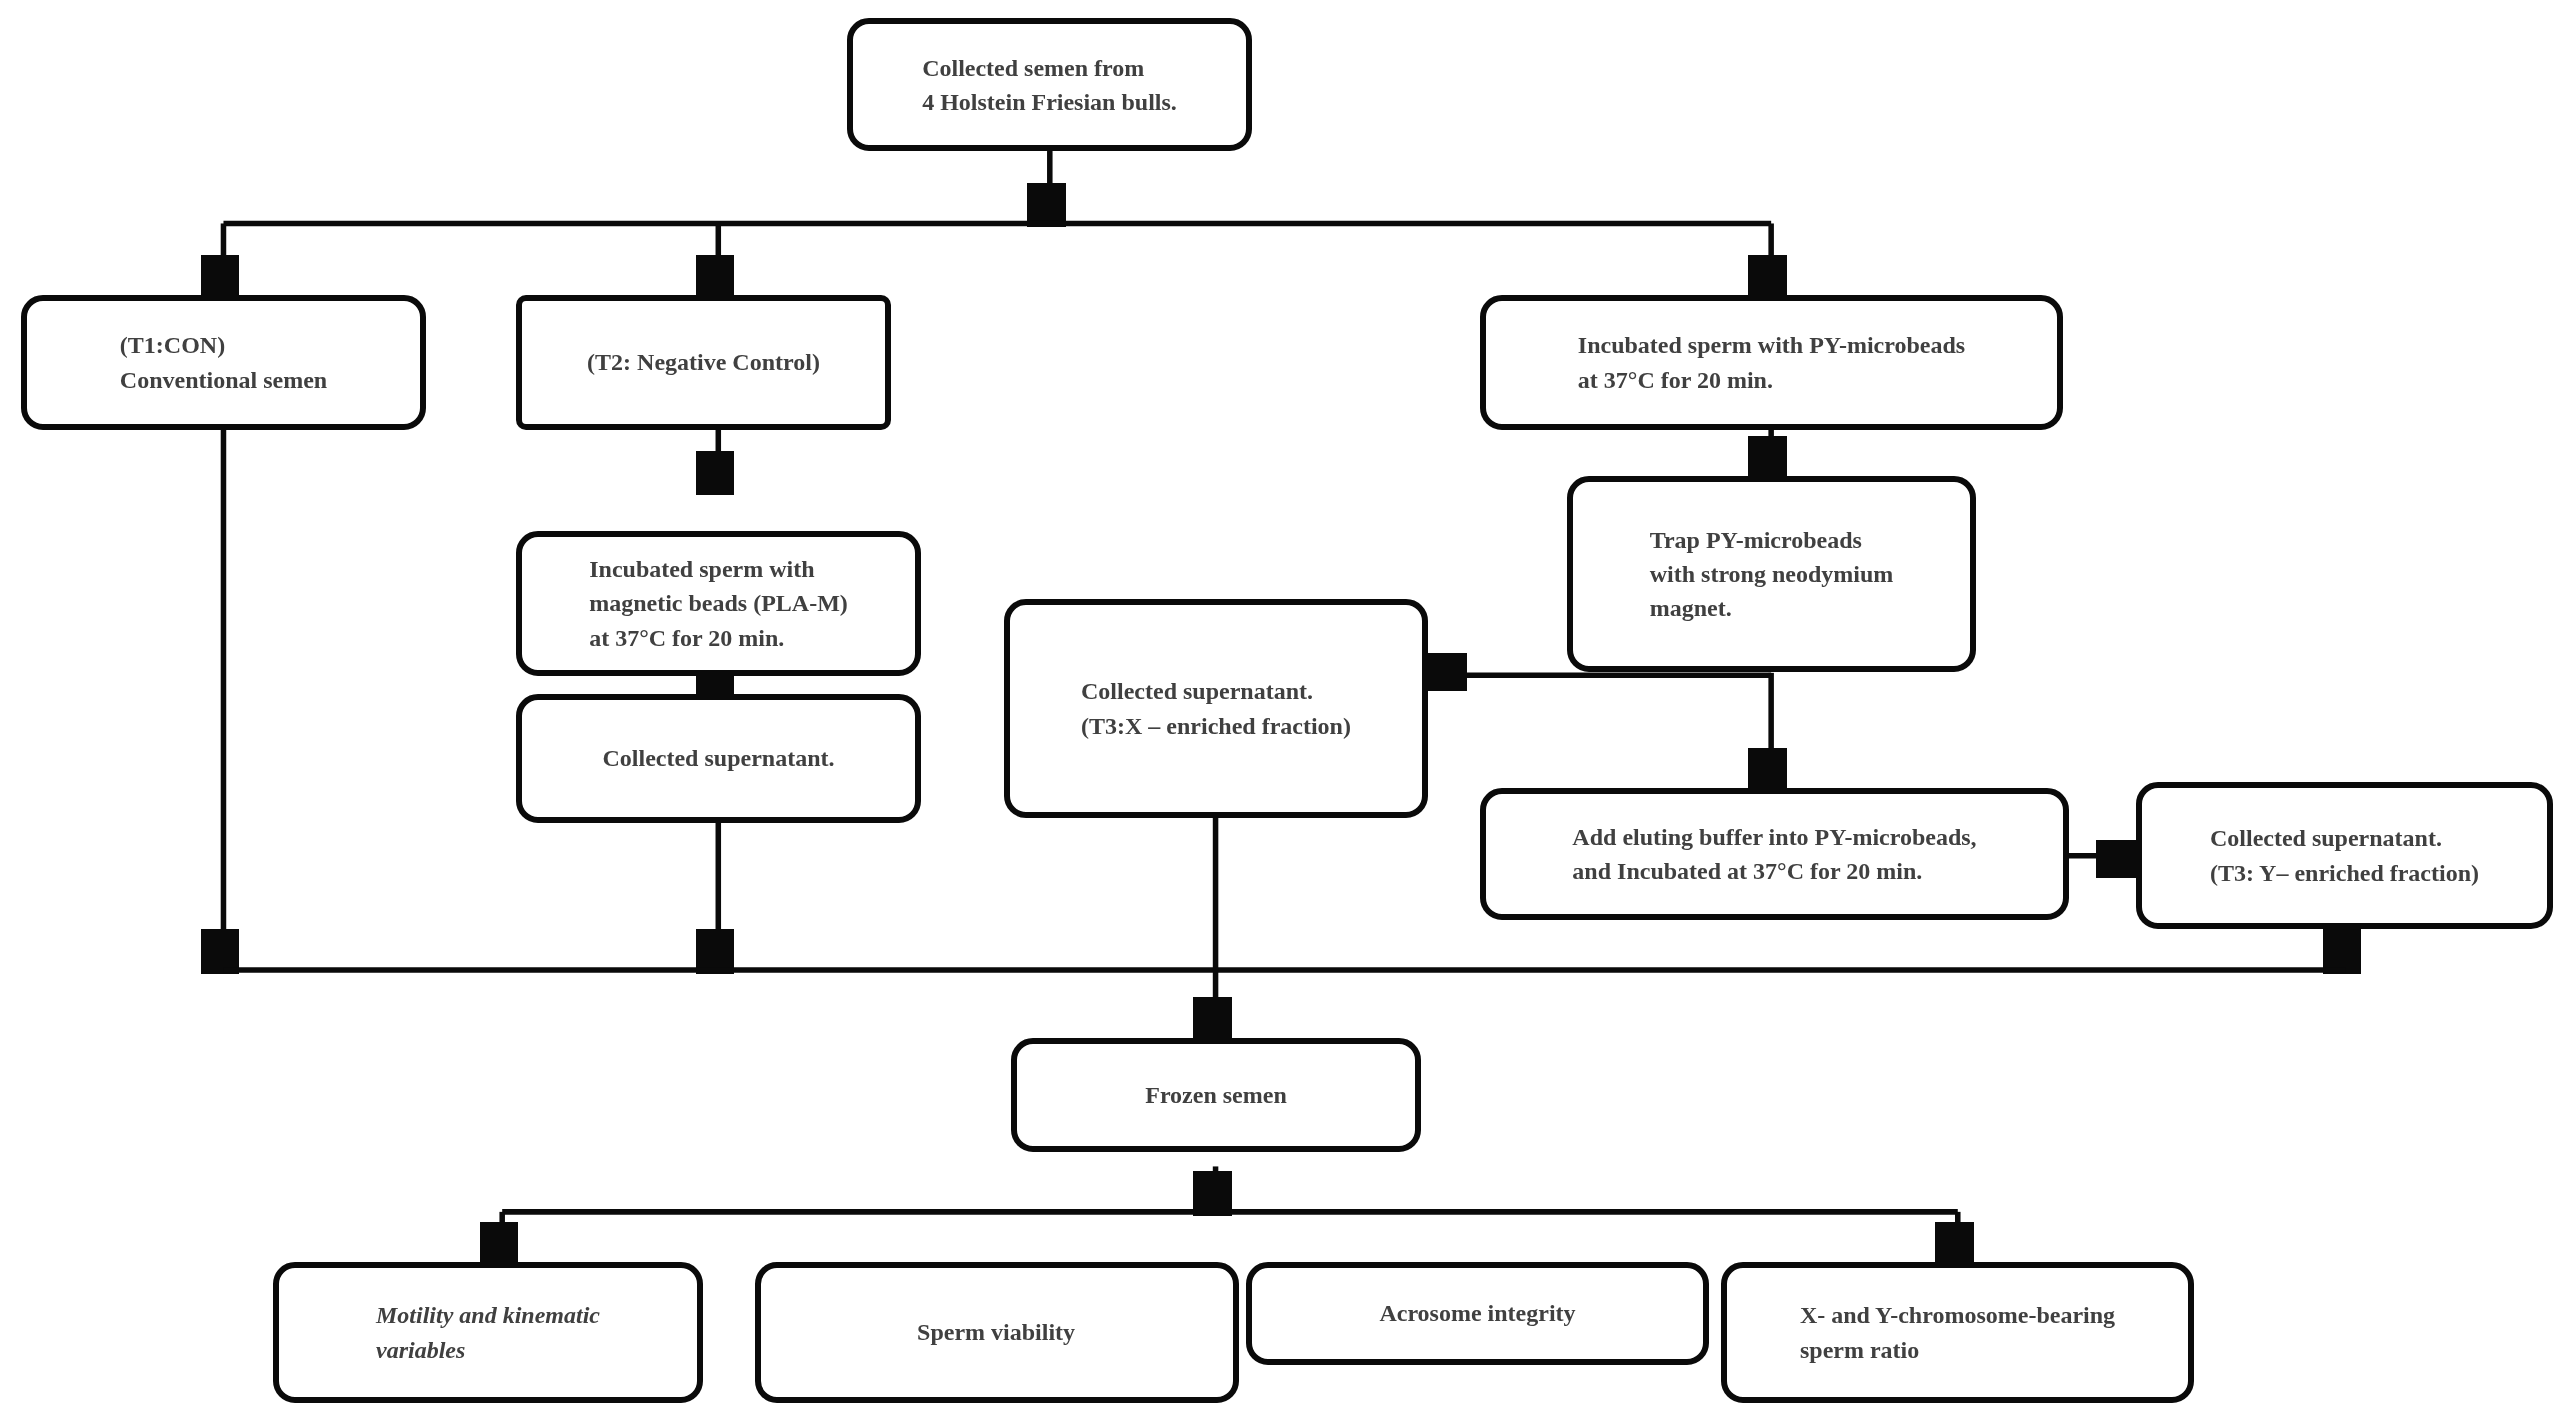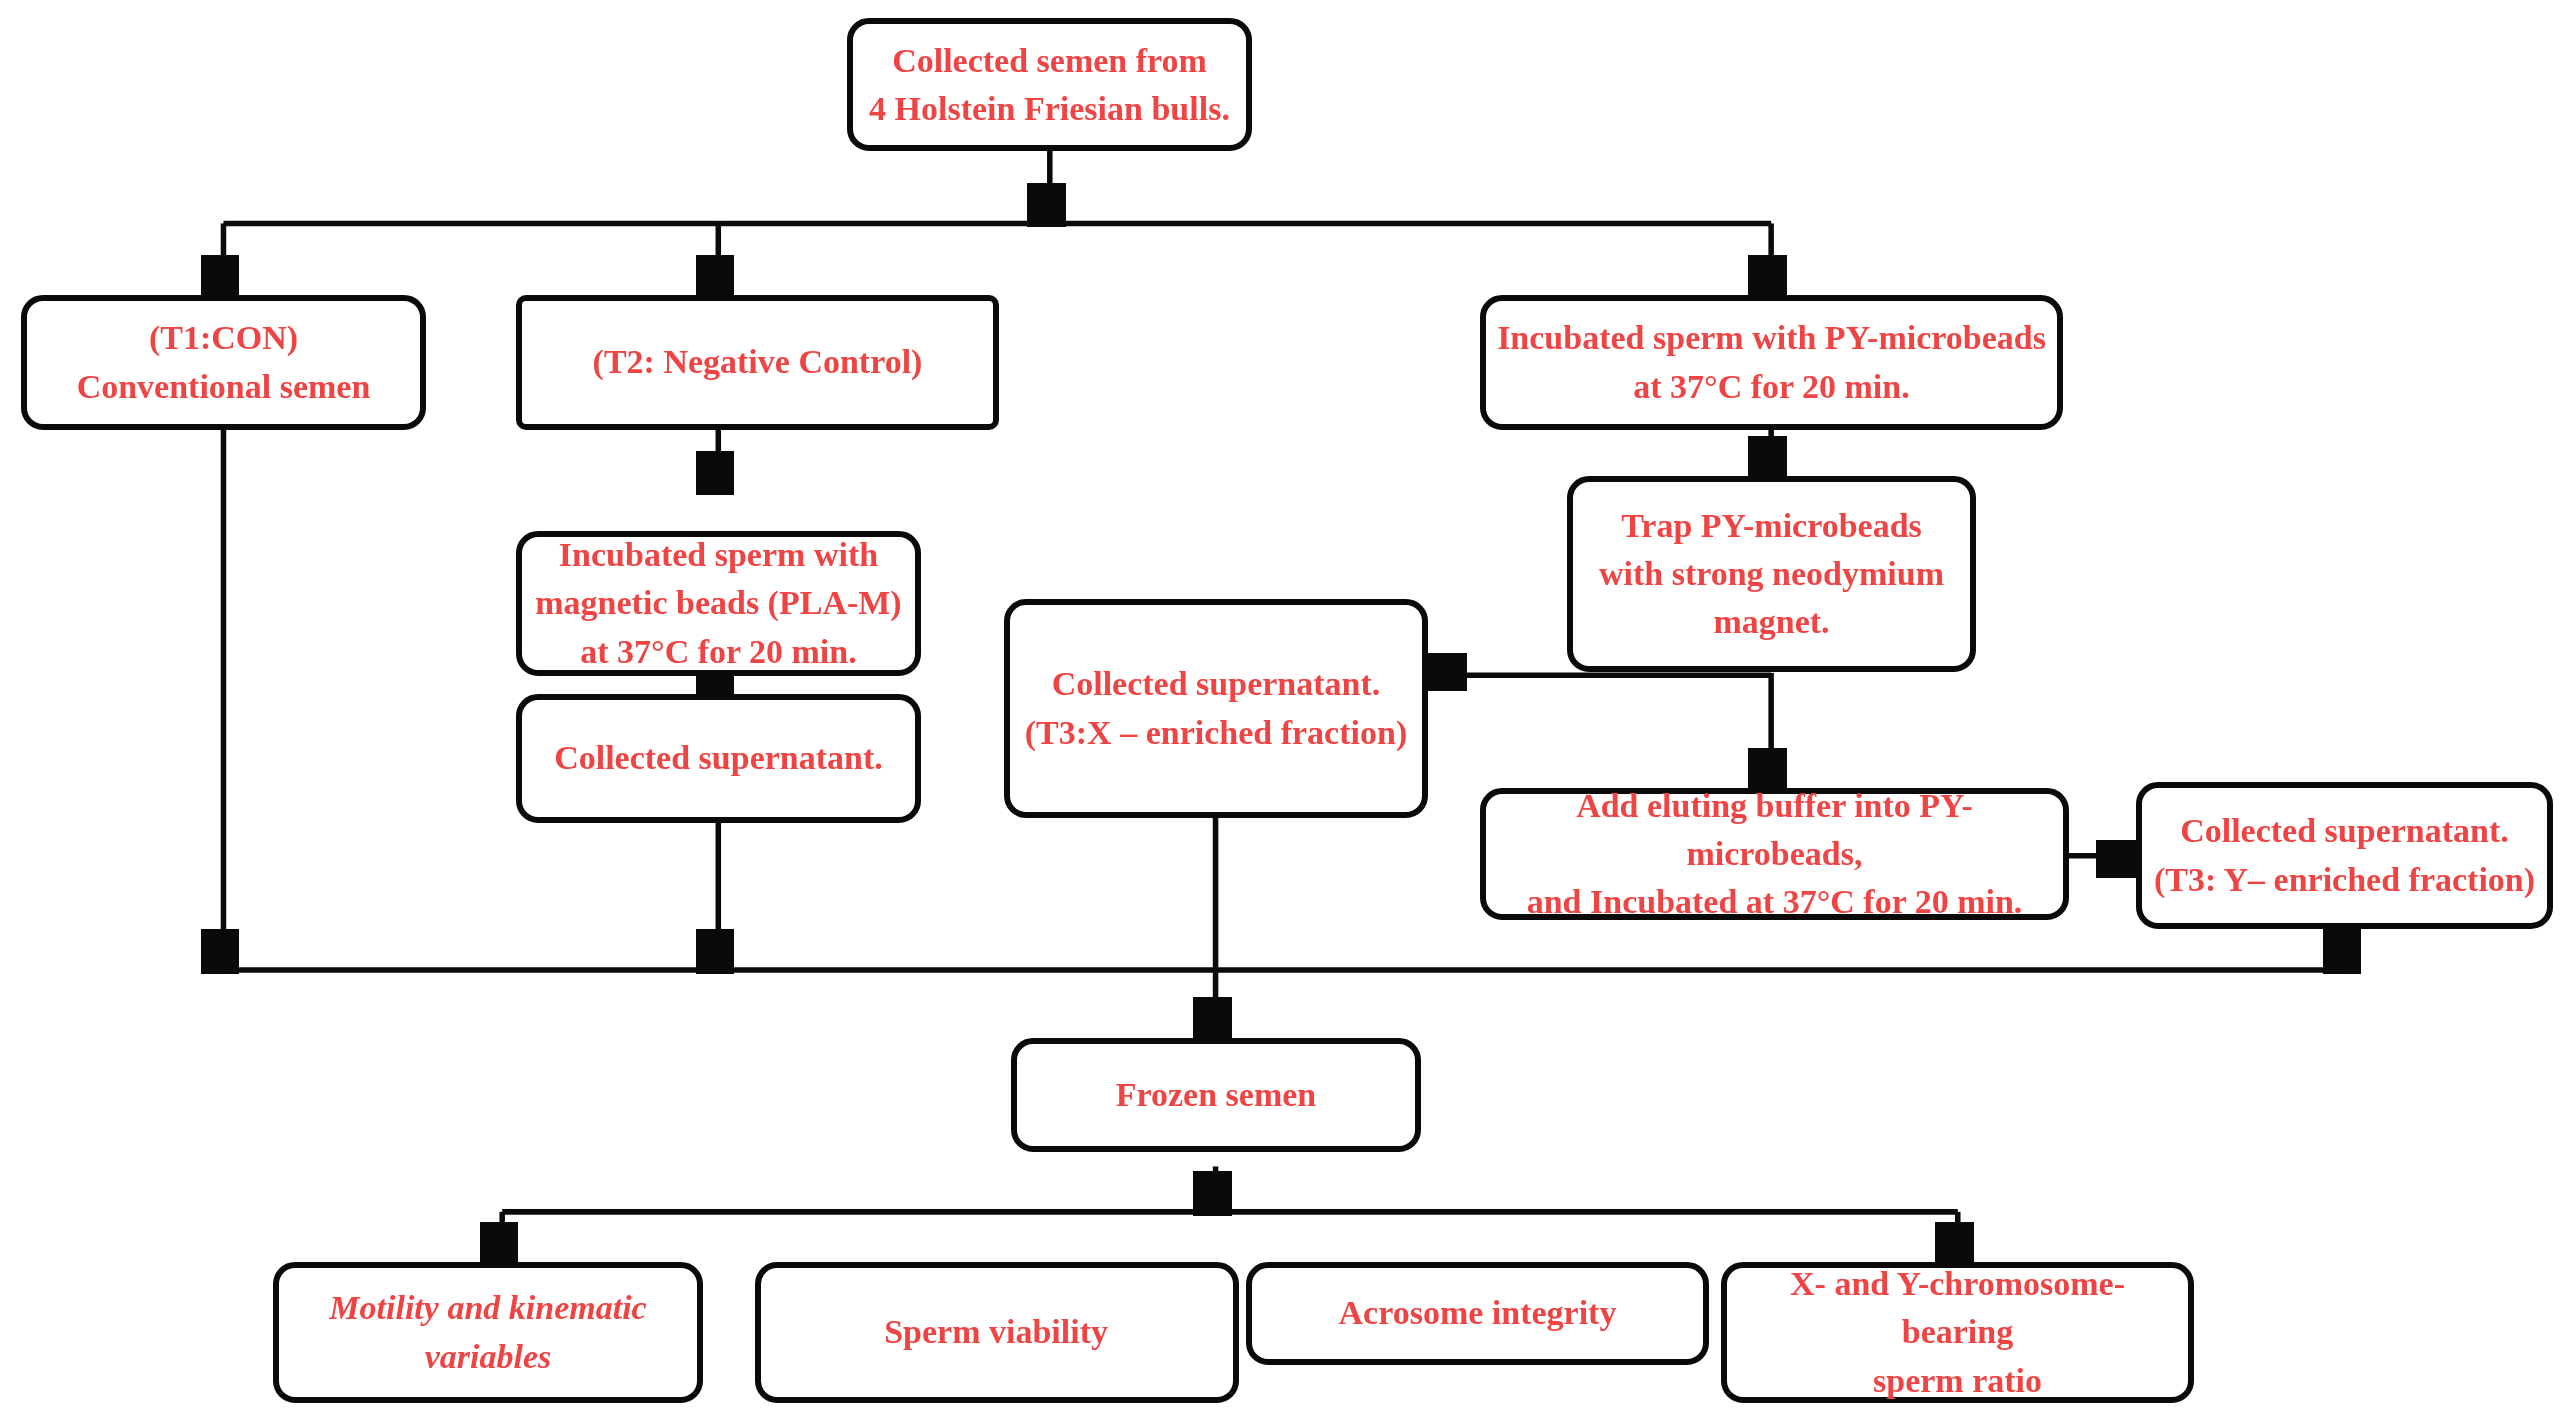--- a/index.html
+++ b/index.html
@@ -28,26 +28,25 @@
   }
   .node {
     position: absolute;
     box-sizing: border-box;
     background: #ffffff;
     border: 6.8px solid #0a0a0a;
     border-radius: 22px;
     display: flex;
     align-items: center;
     justify-content: center;
-    text-align: center;
     white-space: pre-line;
     font-weight: bold;
-    font-size: 34px;
+    font-size: 24px;
     line-height: 1.42;
-    color: #ef4444;
+    color: #404040;
     padding: 4.9px 9.8px;
   }
 </style>
 </head>
 <body>
 
 <div id="canvas">
 
   <svg id="connectors" viewBox="0 0 4196 2300" xmlns="http://www.w3.org/2000/svg">
     <defs>
@@ -81,21 +80,21 @@
     <path d="M818,1974 V2044" marker-end="url(#arw)"></path>
     <path d="M3189,1974 V2044" marker-end="url(#arw)"></path>
   </svg>
 
   <div class="node" style="left:847px; top:18.4px; width:405px; height:133px;">Collected semen from
 4 Holstein Friesian bulls.</div>
 
   <div class="node" style="left:21px; top:295px; width:405px; height:135px;">(T1:CON)
 Conventional semen</div>
 
-  <div class="node" style="left:516px; top:295px; width:483px; height:135px;border-radius:10px;">(T2: Negative Control)</div>
+  <div class="node" style="left:516px; top:295px; width:375px; height:135px;border-radius:10px;">(T2: Negative Control)</div>
 
   <div class="node" style="left:1480px; top:295px; width:583px; height:135px;">Incubated sperm with PY-microbeads
 at 37°C for 20 min.</div>
 
   <div class="node" style="left:516px; top:491px; width:405px; height:145px;margin-top:40px;">Incubated sperm with
 magnetic beads (PLA-M)
 at 37°C for 20 min.</div>
 
   <div class="node" style="left:1567px; top:476px; width:409px; height:196px;">Trap PY-microbeads
 with strong neodymium

